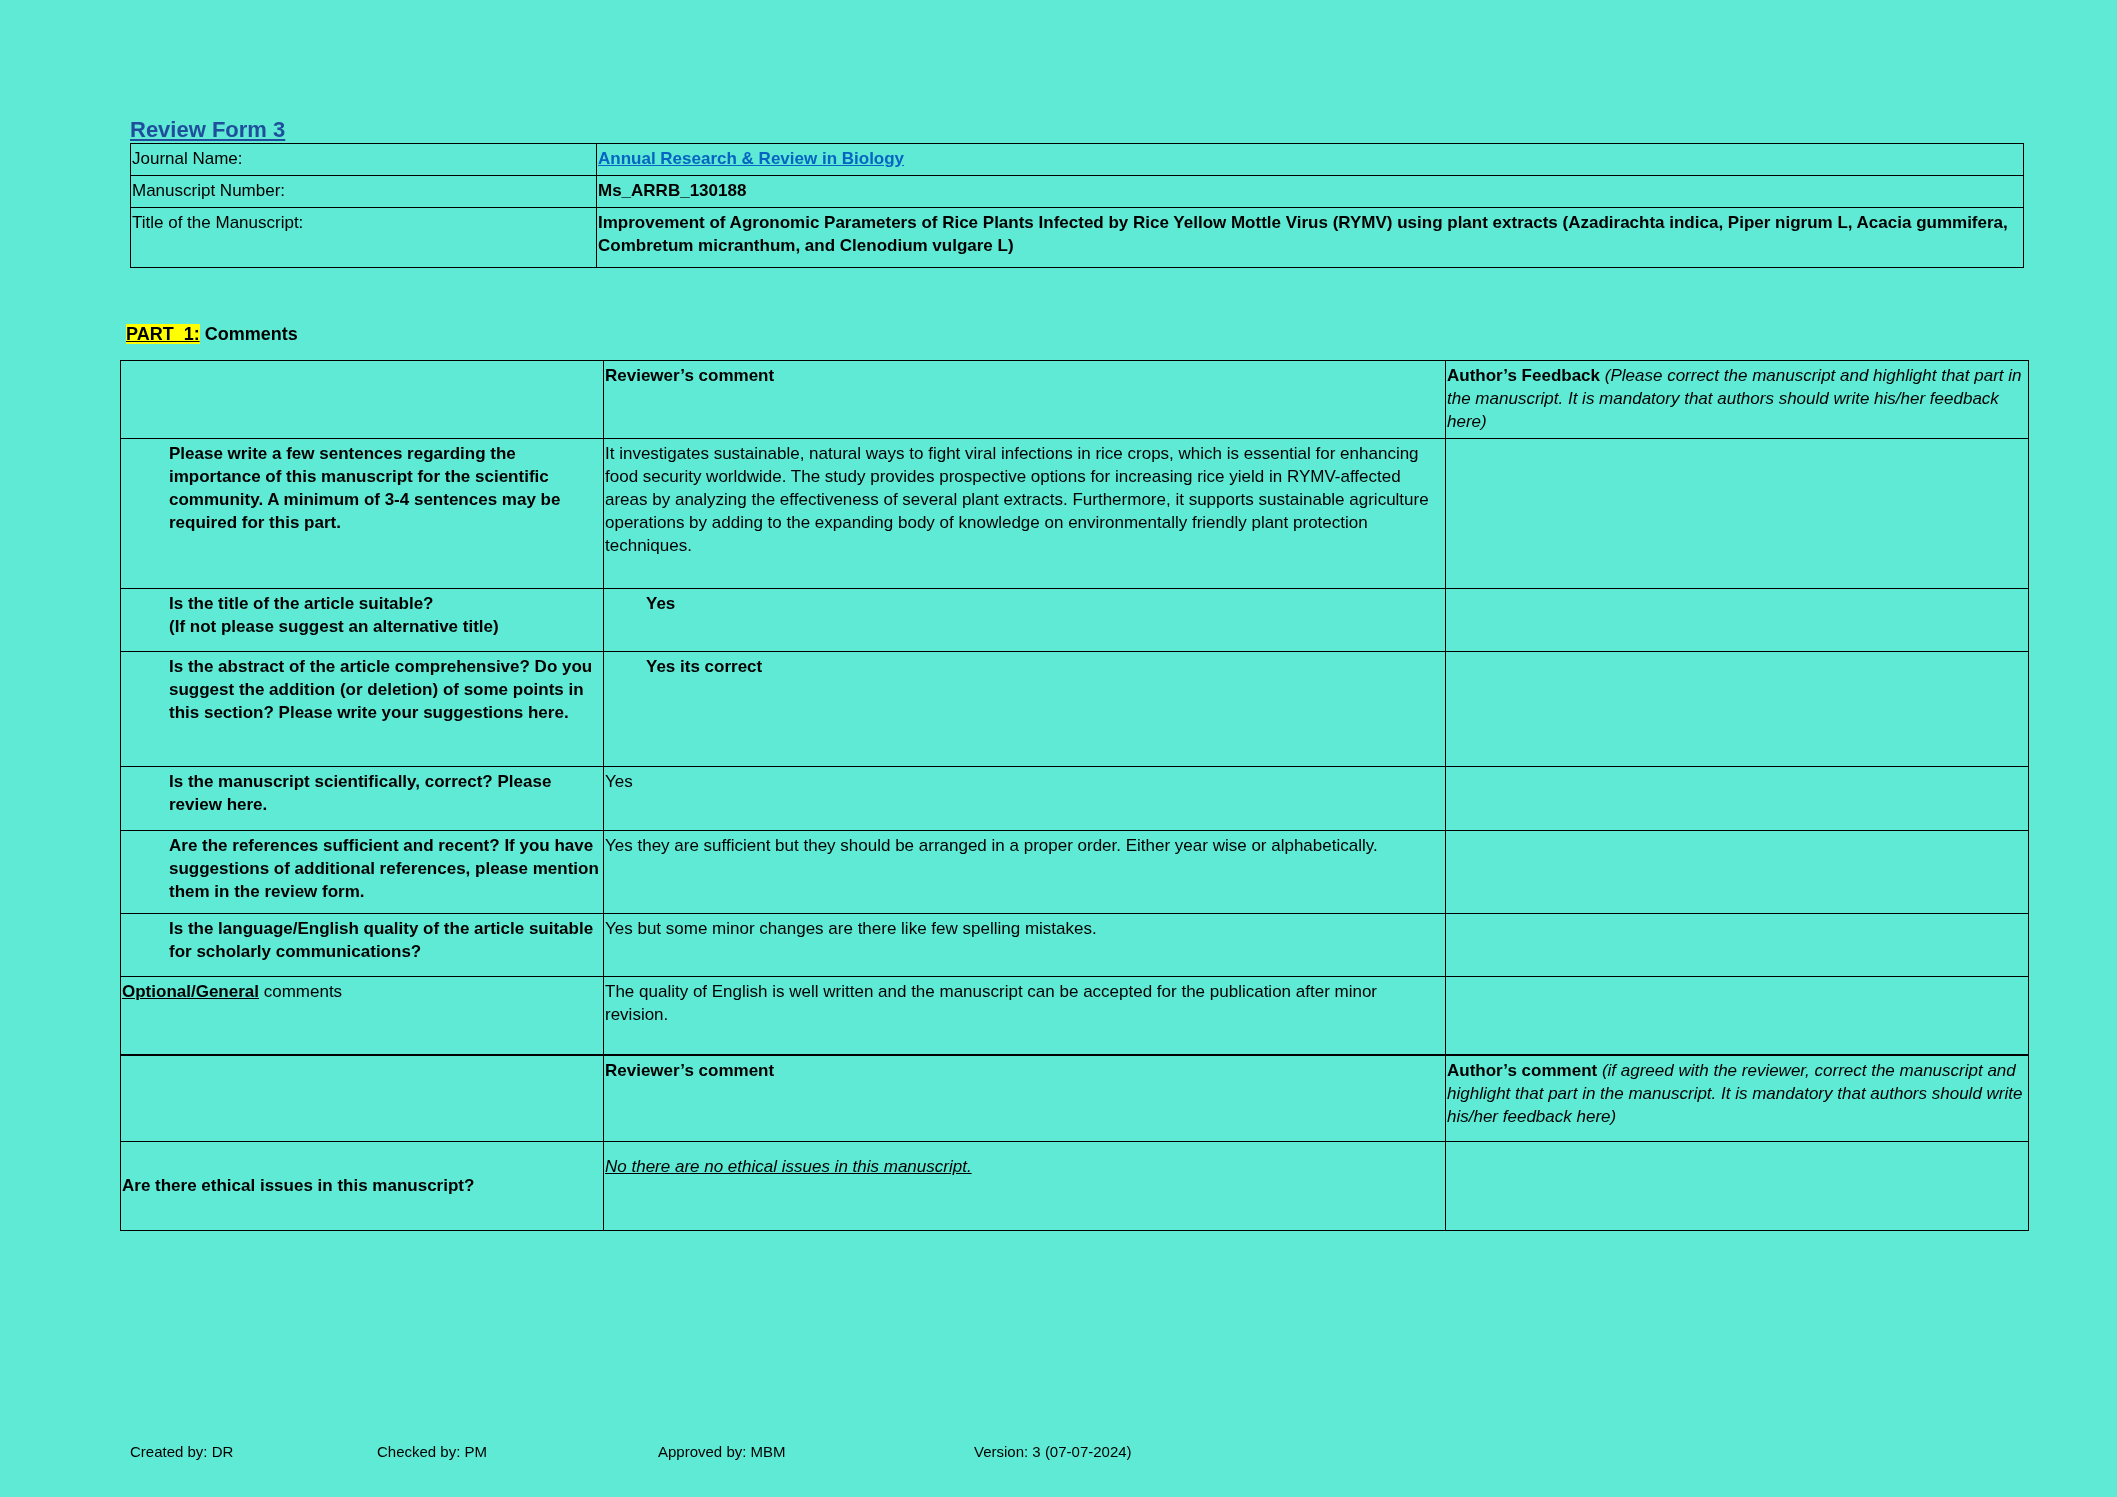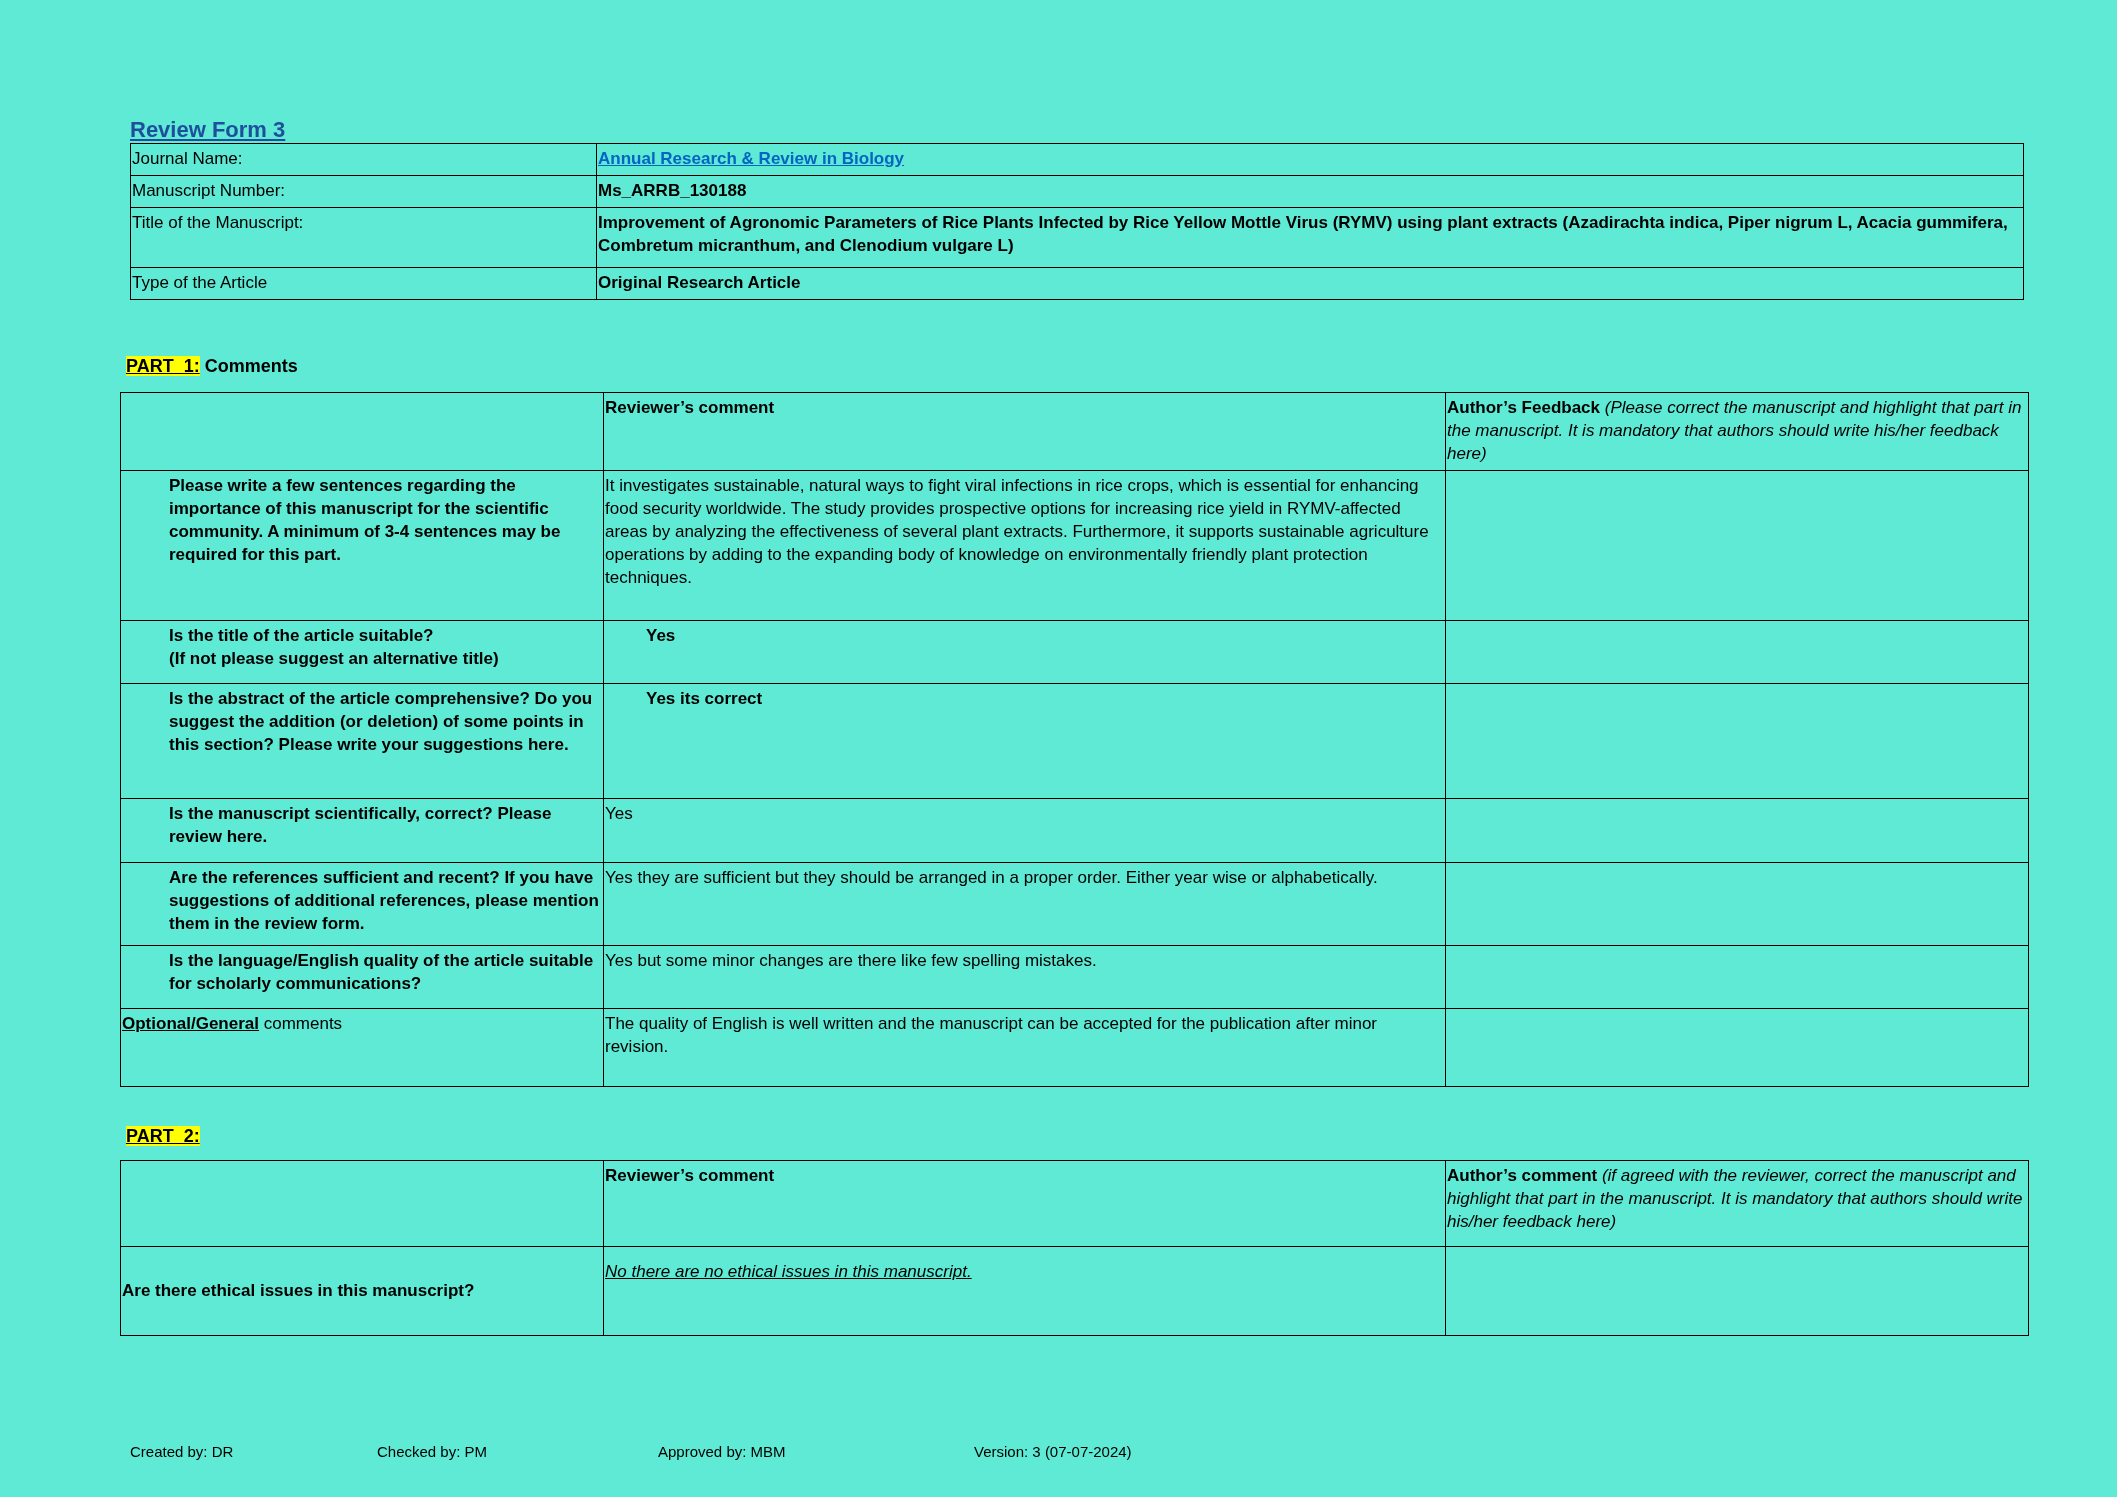--- a/index.html
+++ b/index.html
@@ -105,24 +105,20 @@
       <td><span class="link">Annual Research &amp; Review in Biology</span></td>
     </tr>
     <tr style="height:30px">
       <td>Manuscript Number:</td>
       <td class="hval">Ms_ARRB_130188</td>
     </tr>
     <tr style="height:60px">
       <td>Title of the Manuscript:</td>
       <td class="hval">Improvement of Agronomic Parameters of Rice Plants Infected by Rice Yellow Mottle Virus (RYMV) using plant extracts (Azadirachta indica, Piper nigrum L, Acacia gummifera, Combretum micranthum, and Clenodium vulgare L)</td>
     </tr>
-    <tr style="height:32px">
-      <td>Type of the Article</td>
-      <td class="hval">Original Research Article</td>
-    </tr>
   </tbody>
     </table>
 
   <div class="part-heading"><span class="hl">PART  1:</span><span> Comments</span></div>
 
   <table class="review-table">
     <colgroup>
         <col style="width:483px">
         <col style="width:842px">
         <col style="width:583px">
@@ -165,21 +161,20 @@
       <td></td>
     </tr>
     <tr style="height:78px">
       <td class="opt-cell"><span class="optional-emph">Optional/General</span><span> comments</span></td>
       <td>The quality of English is well written and the manuscript can be accepted for the publication after minor revision.</td>
       <td></td>
     </tr>
   </tbody>
     </table>
 
-  <div class="part-heading" style="margin-top:38px; margin-bottom:12px;"><span class="hl">PART  2:</span></div>
 
   <table class="review-table">
     <colgroup>
         <col style="width:483px">
         <col style="width:842px">
         <col style="width:583px">
       </colgroup>
     <tbody>
         <tr style="height:86px">
       <td></td>

